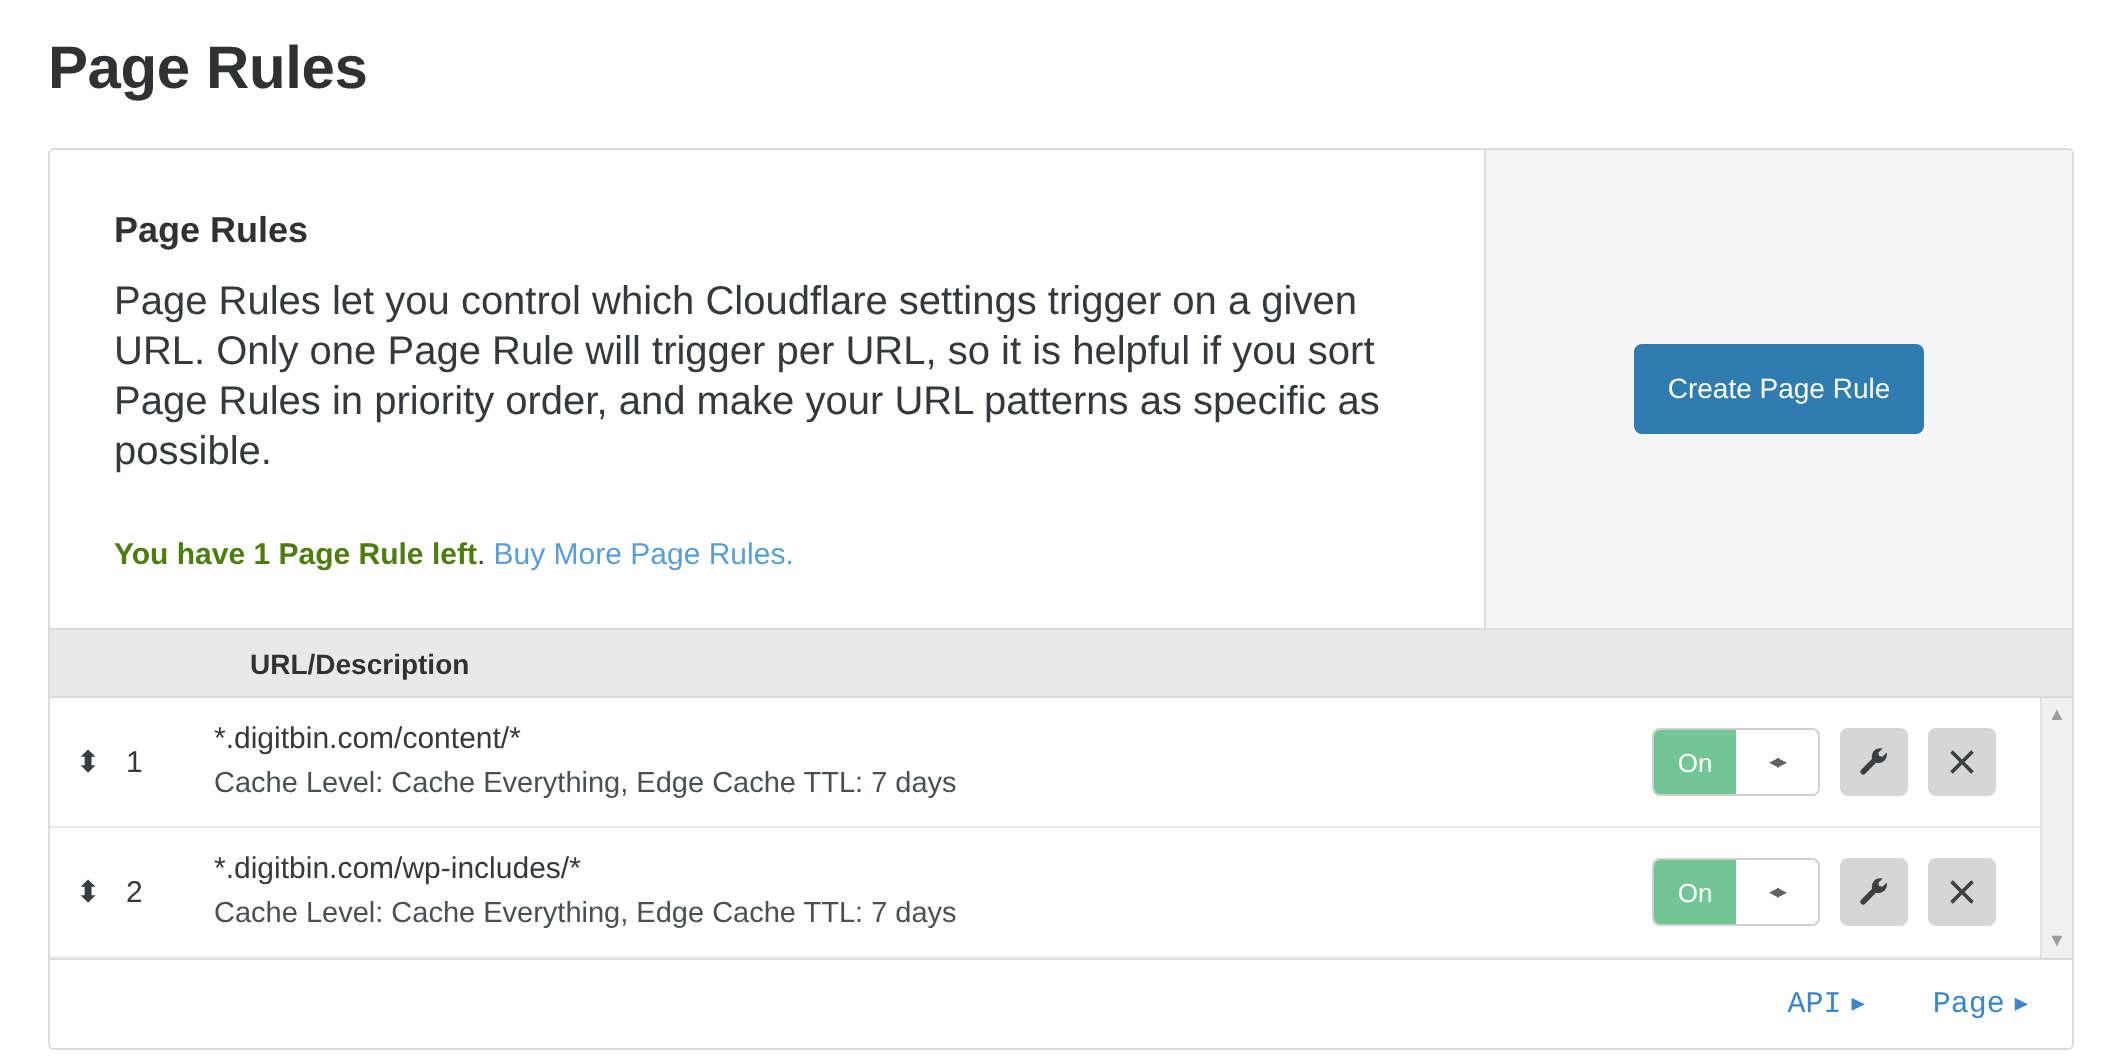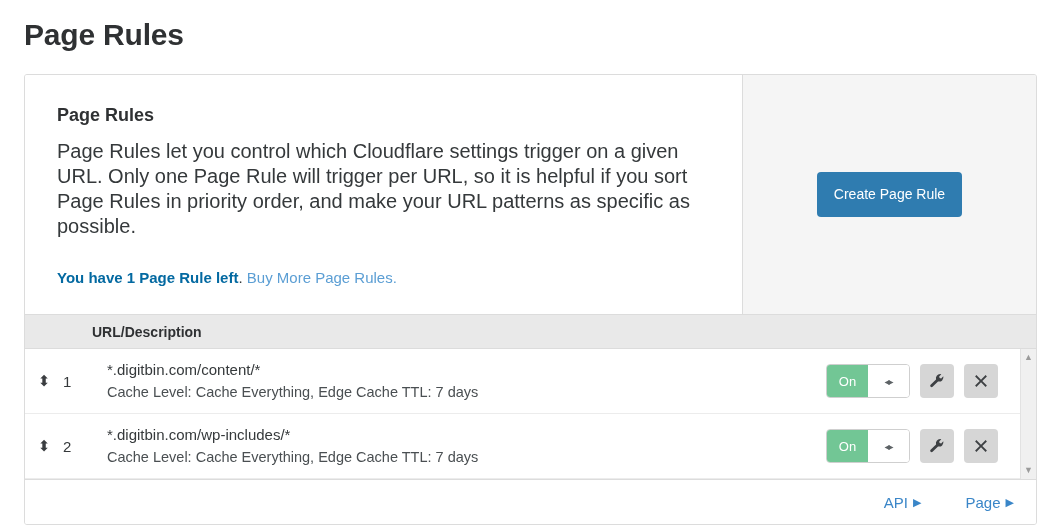--- a/index.html
+++ b/index.html
@@ -83,21 +83,21 @@
     color: #35393b;
     margin: 0;
     max-width: 645px;
   }
   .intro-quota {
     font-size: 15px;
     line-height: 25px;
     margin: 26px 0 0 0;
     color: #35393b;
   }
-  .intro-quota b { font-weight: bold; color: #0369a1; }
+  .intro-quota b { font-weight: bold; color: #4d7c0f; }
   .link-blue {
     color: #5b9ed4;
     text-decoration: none;
   }
 
   .btn-primary {
     background: #2f7cb0;
     color: #ffffff;
     border: none;
     border-radius: 4px;
@@ -115,21 +115,21 @@
     border-top: 1px solid #dcdcdc;
     border-bottom: 1px solid #dcdcdc;
     height: 33px;
     display: flex;
     align-items: center;
   }
   .th-url {
     font-size: 14px;
     font-weight: bold;
     color: #2f3133;
-    padding-left: 67px;
+    padding-left: 100px;
   }
 
   .table-body {
     position: relative;
     background: #fff;
   }
 
   .rule-row {
     display: flex;
     align-items: center;
@@ -251,21 +251,22 @@
   }
 
   
   .card-foot {
     border-top: 1px solid #dcdcdc;
     background: #fff;
     height: 44px;
     display: flex;
     justify-content: flex-end;
     padding-right: 22px;
-    gap: 44px;
+    gap: 34px;
+    font-family: Liberation Mono, monospace;
   }
   .foot-link {
     color: #3a86c8;
     font-size: 15px;
     text-decoration: none;
     display: inline-flex;
     align-items: center;
     gap: 5px;
   }
   .foot-link .caret { font-size: 11px; }

